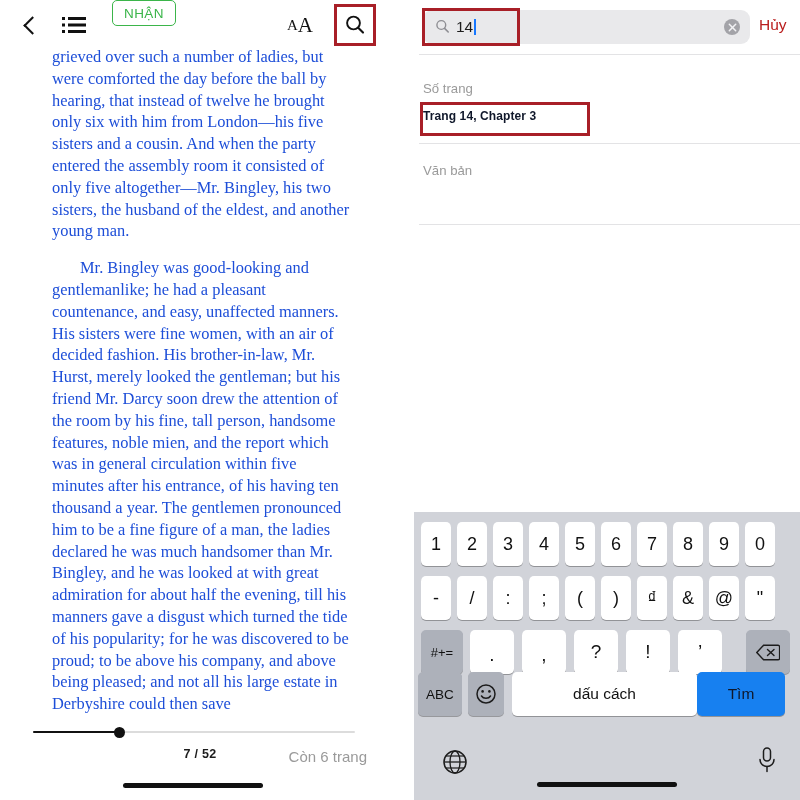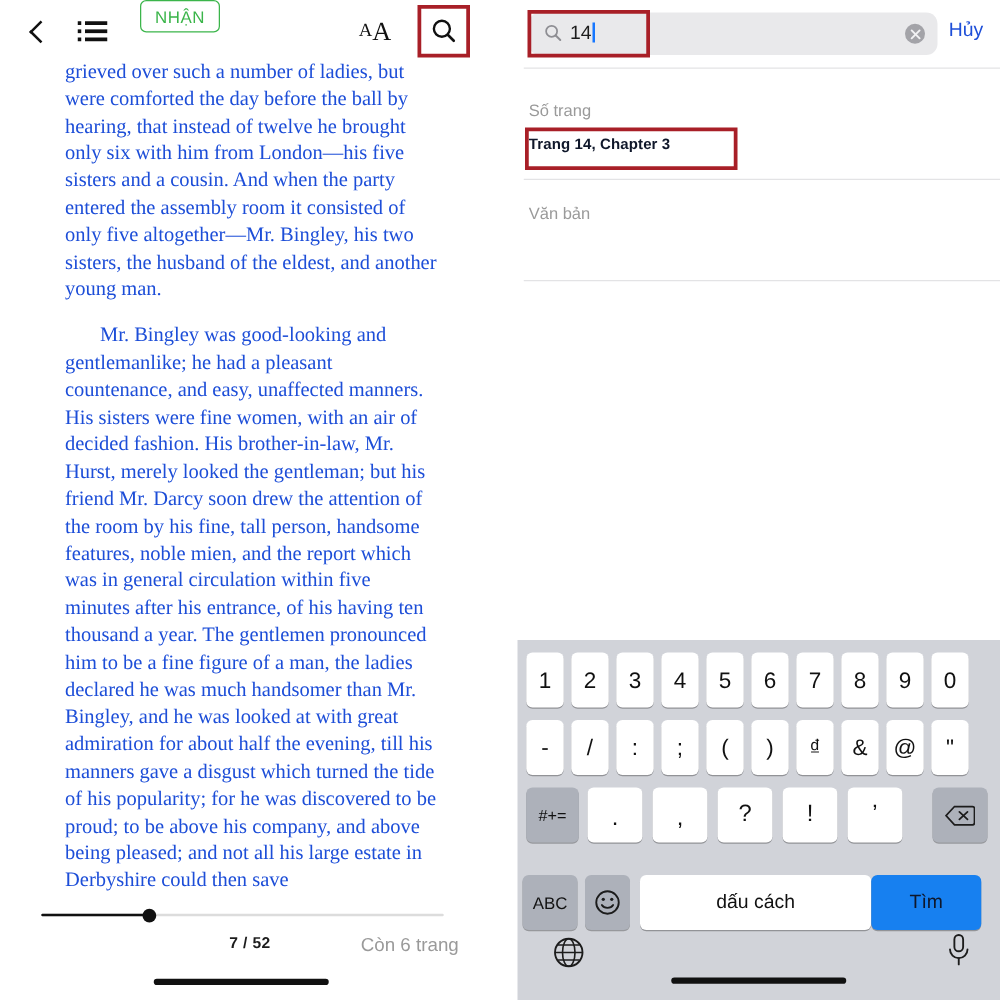--- a/index.html
+++ b/index.html
@@ -87,21 +87,21 @@
   }
   #text-caret { display: inline-block; width: 1.6px; height: 16px;
     background: #1677ff; vertical-align: -3px; margin-left: 1px; }
   #clear-button {
     position: absolute; right: 10px; top: 9px; width: 16px; height: 16px;
     background: #a3a3a8; border-radius: 50%;
     display: flex; align-items: center; justify-content: center;
   }
   #cancel-button {
     position: absolute; left: 359px; top: 6px;
-    font-size: 15.5px; color: #1d4ed8;
+    font-size: 15.5px; color: #b91c1c;
   }
   .hrule { position: absolute; left: 19px; width: 381px; height: 1px; background: #e3e3e5; }
   #rule-top { top: 54px; }
   #rule-mid { top: 143px; }
   #rule-bot { top: 224px; }
 
   .sec-header { position: absolute; left: 23px; font-size: 13.2px; color: #9a9a9a; }
   #sec-pages { top: 81px; }
   #sec-text  { top: 163px; }
 
@@ -114,21 +114,21 @@
 
   
   #keyboard {
     position: absolute; left: 14px; top: 512px;
     width: 386px; height: 288px; background: #d1d3d9;
   }
   .kb-row { position: absolute; left: 0; width: 386px; display: flex; }
   #kb-row-1 { top: 10px; }
   #kb-row-2 { top: 64px; }
   #kb-row-3 { top: 118px; }
-  #kb-row-4 { top: 188px; }
+  #kb-row-4 { top: 160px; }
   .key {
     background: #ffffff; border-radius: 5px;
     display: flex; align-items: center; justify-content: center;
     font-size: 18px; color: #111; height: 44px;
     box-shadow: 0 1px 0 rgba(0,0,0,.30);
     font-family: "Liberation Sans", sans-serif;
   }
   .key.dark { background: #adb1ba; box-shadow: 0 1px 0 rgba(0,0,0,.28); }
   .key.blue { background: #1780f0; color: #0f172a; font-size: 15.5px; }
   #kb-row-1 .key, #kb-row-2 .key { width: 30px; margin: 0 3px; }

